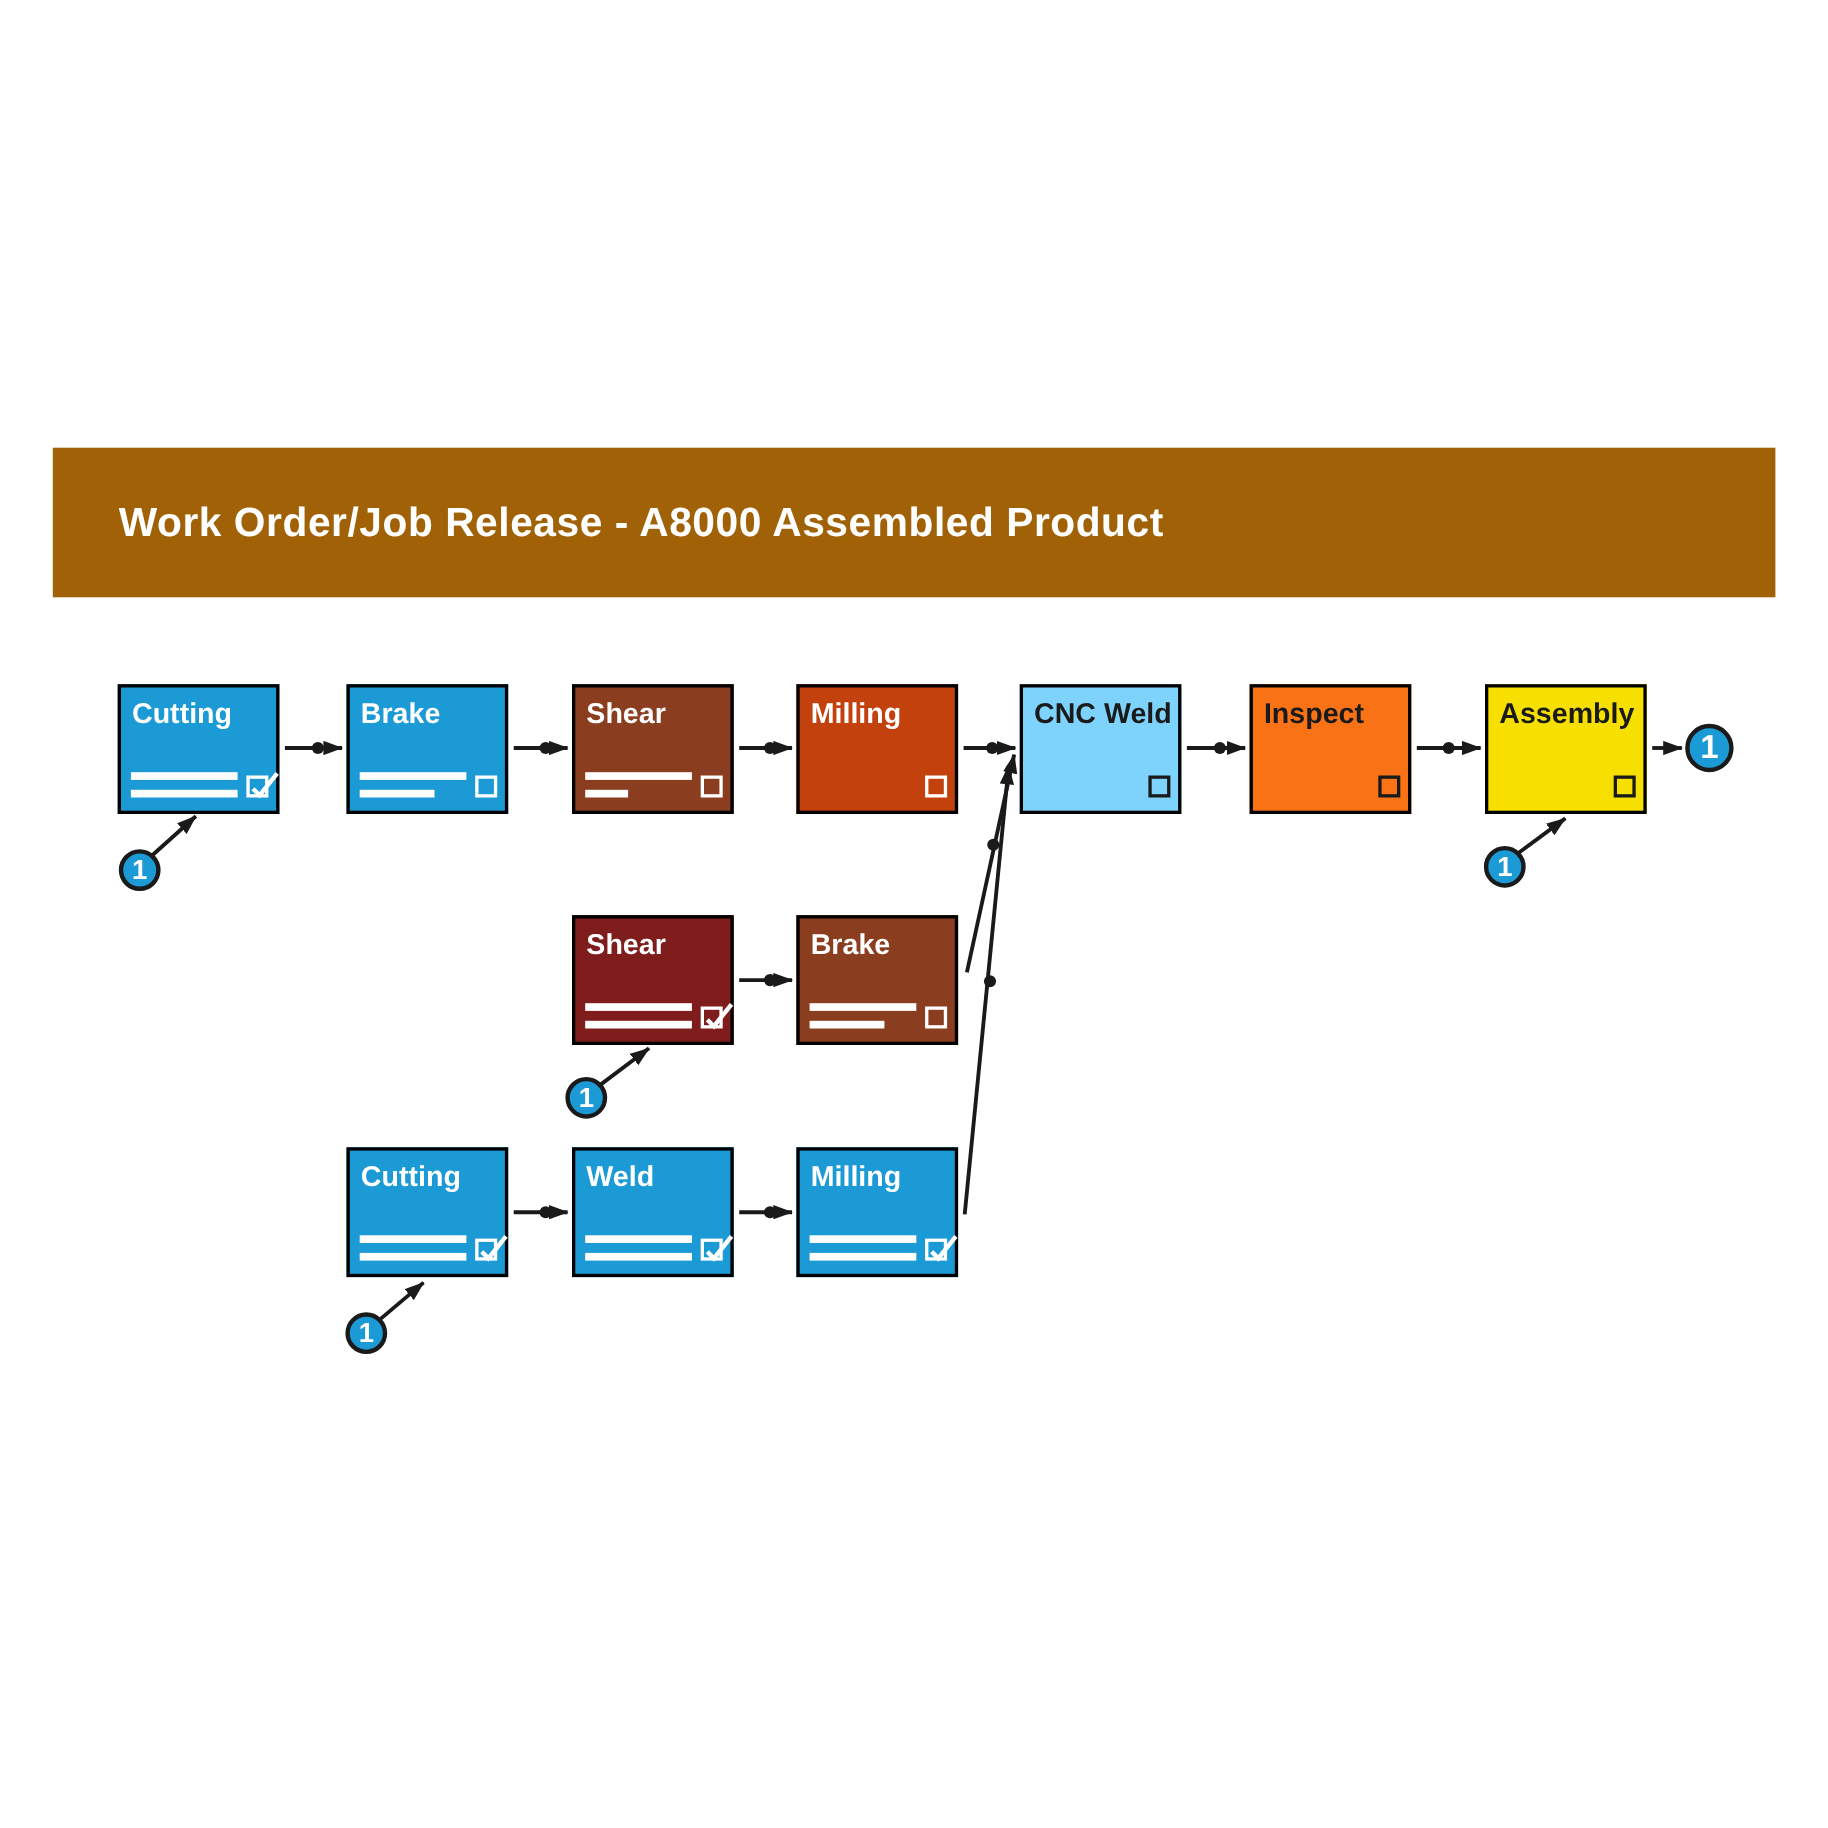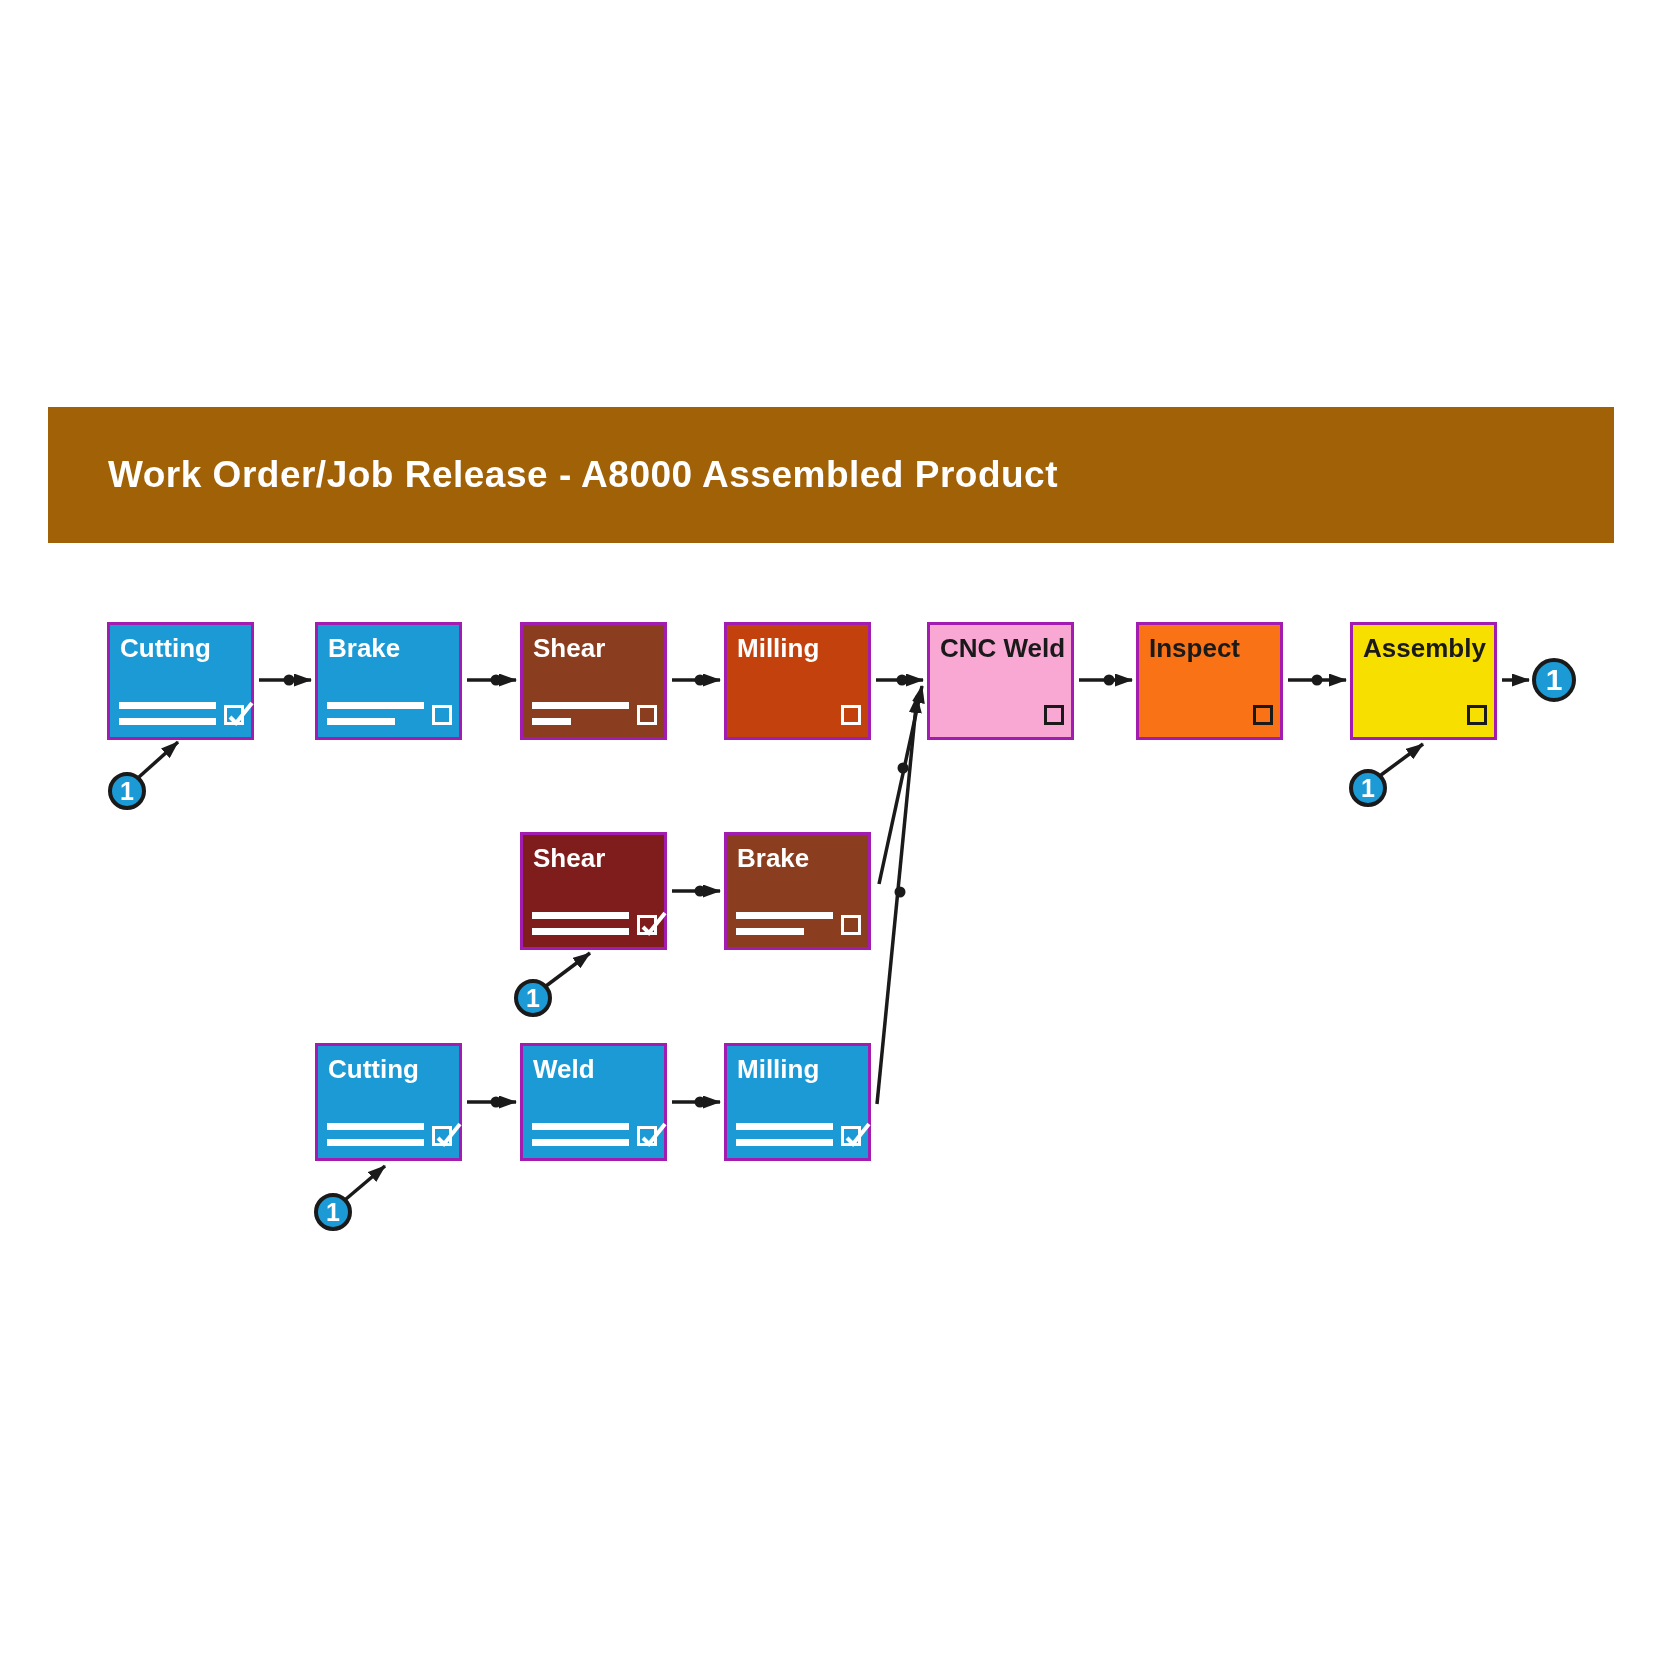--- a/index.html
+++ b/index.html
@@ -3,21 +3,21 @@
 <meta charset="utf-8">
 <style>
   html,body{margin:0;padding:0;background:#ffffff;}
   .canvas{position:relative;width:1662px;height:1662px;background:#ffffff;overflow:hidden;
           font-family:"Liberation Sans","DejaVu Sans",sans-serif;}
   
   .header{position:absolute;left:48px;top:407px;width:1566px;height:136px;
           display:flex;align-items:center;}
   .header .title{margin-left:60px;font-size:37px;font-weight:bold;letter-spacing:.5px;}
   
-  .node{position:absolute;width:147px;height:118px;border:3px solid #a21caf;box-sizing:border-box;}
+  .node{position:absolute;width:147px;height:118px;border:3px solid #000000;box-sizing:border-box;}
   .node .box-label{position:absolute;left:10px;top:8px;font-size:26px;font-weight:bold;white-space:nowrap;}
   .bar{position:absolute;left:9px;height:7px;}
   .bar.b1{top:77px;} .bar.b2{top:93px;}
   .w-full{width:97px;} .w-med{width:68px;} .w-short{width:39px;}
   .checkbox{position:absolute;top:80px;left:114px;width:14px;height:14px;border:3px solid #fff;}
   .tick{position:absolute;left:-3px;top:-14px;overflow:visible;}
   
   .badge{position:absolute;width:38px;height:38px;border-radius:50%;border:4px solid #1a1a1a;
          box-sizing:border-box;display:flex;align-items:center;justify-content:center;
          color:#fff;font-size:25px;font-weight:bold;z-index:3;}
@@ -98,21 +98,21 @@
     <div class="bar b1 w-full" style="background:#fff;"></div>
     <div class="bar b2 w-short" style="background:#fff;"></div>
     <div class="checkbox"></div>
   </div>
 
   <div class="node" style="left:724px;top:622px;background:#c2410c;">
     <div class="box-label" style="color:#fff;">Milling</div>
     <div class="checkbox"></div>
   </div>
 
-  <div class="node" style="left:927px;top:622px;background:#f9a8d4;">
+  <div class="node" style="left:927px;top:622px;background:#7dd3fc;">
     <div class="box-label" style="color:#1a1a1a;">CNC Weld</div>
     <div class="checkbox" style="border-color:#1a1a1a;"></div>
   </div>
 
   <div class="node" style="left:1136px;top:622px;background:#f97316;">
     <div class="box-label" style="color:#1a1a1a;">Inspect</div>
     <div class="checkbox" style="border-color:#1a1a1a;"></div>
   </div>
 
   <div class="node" style="left:1350px;top:622px;background:#f7e000;">

